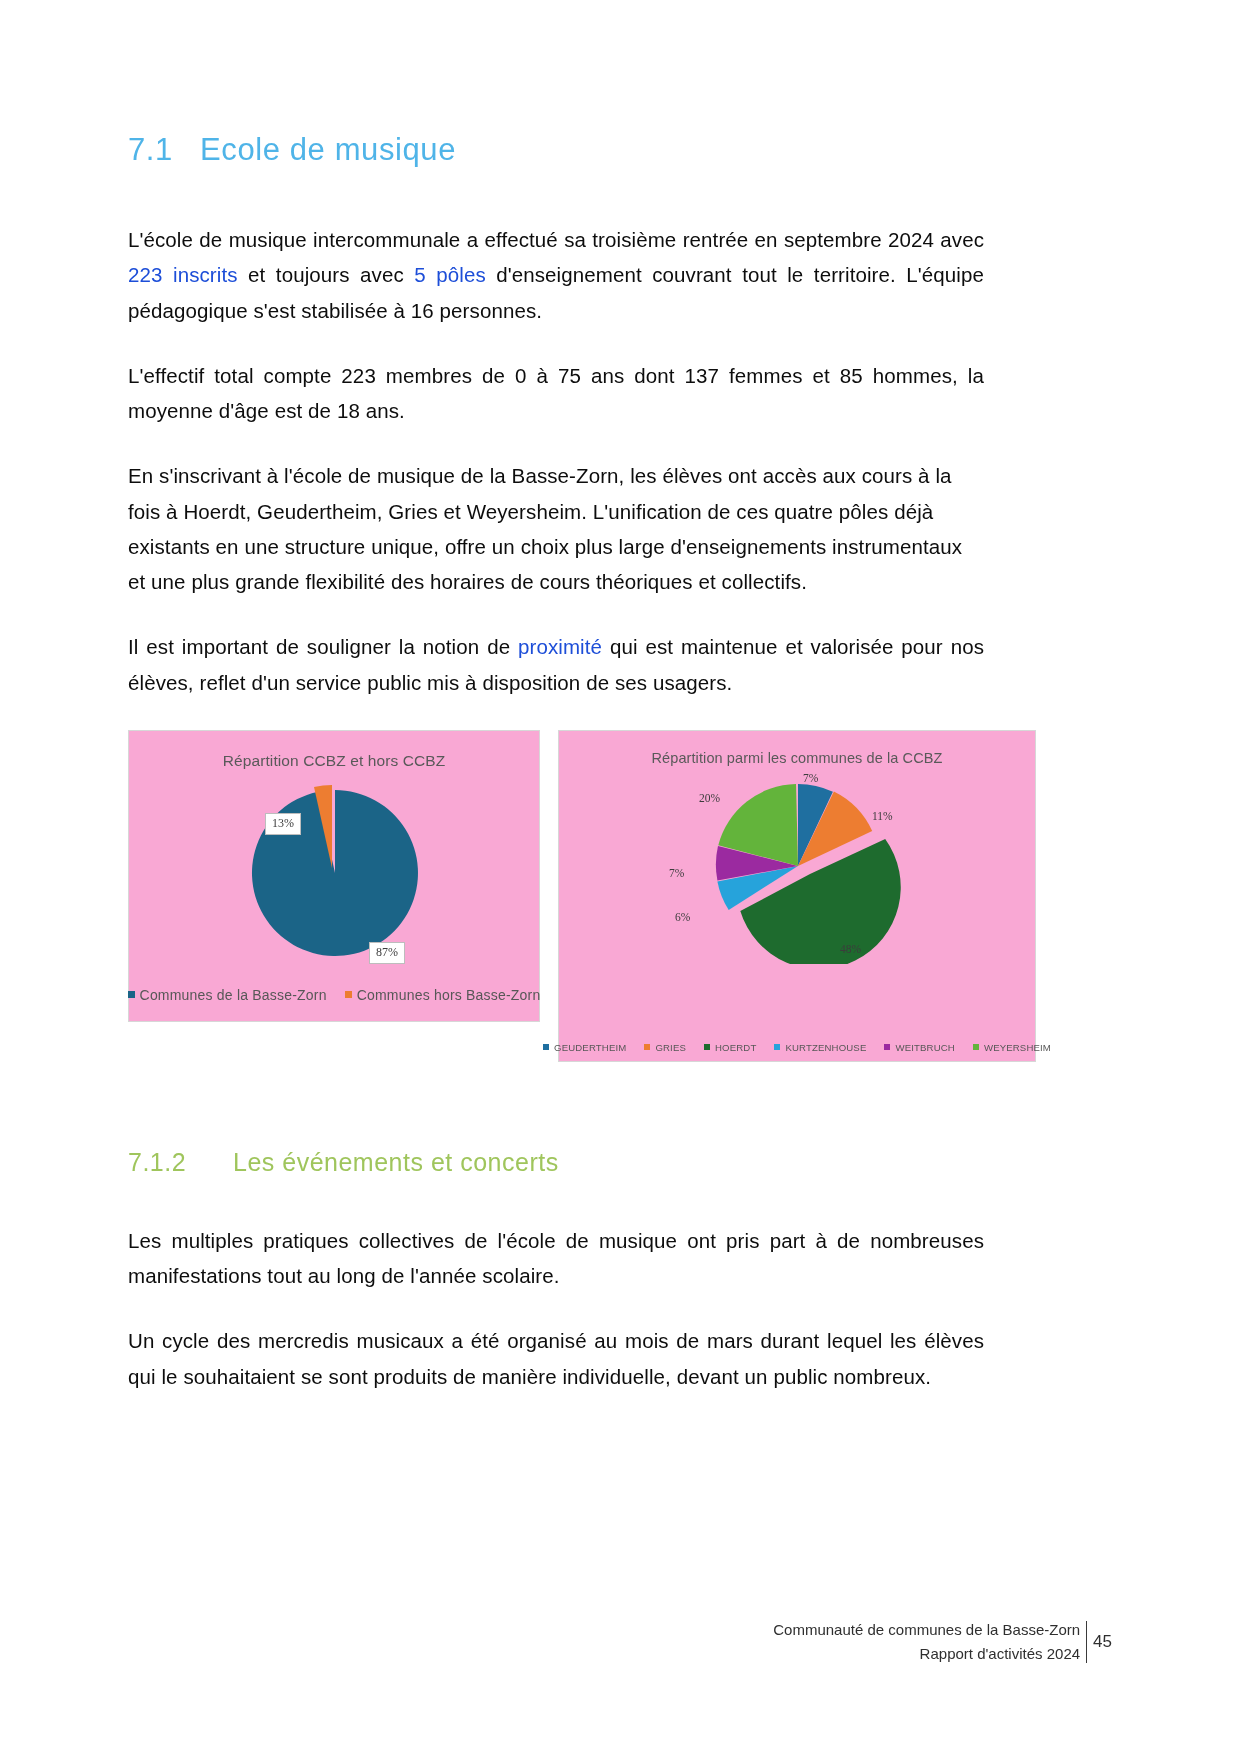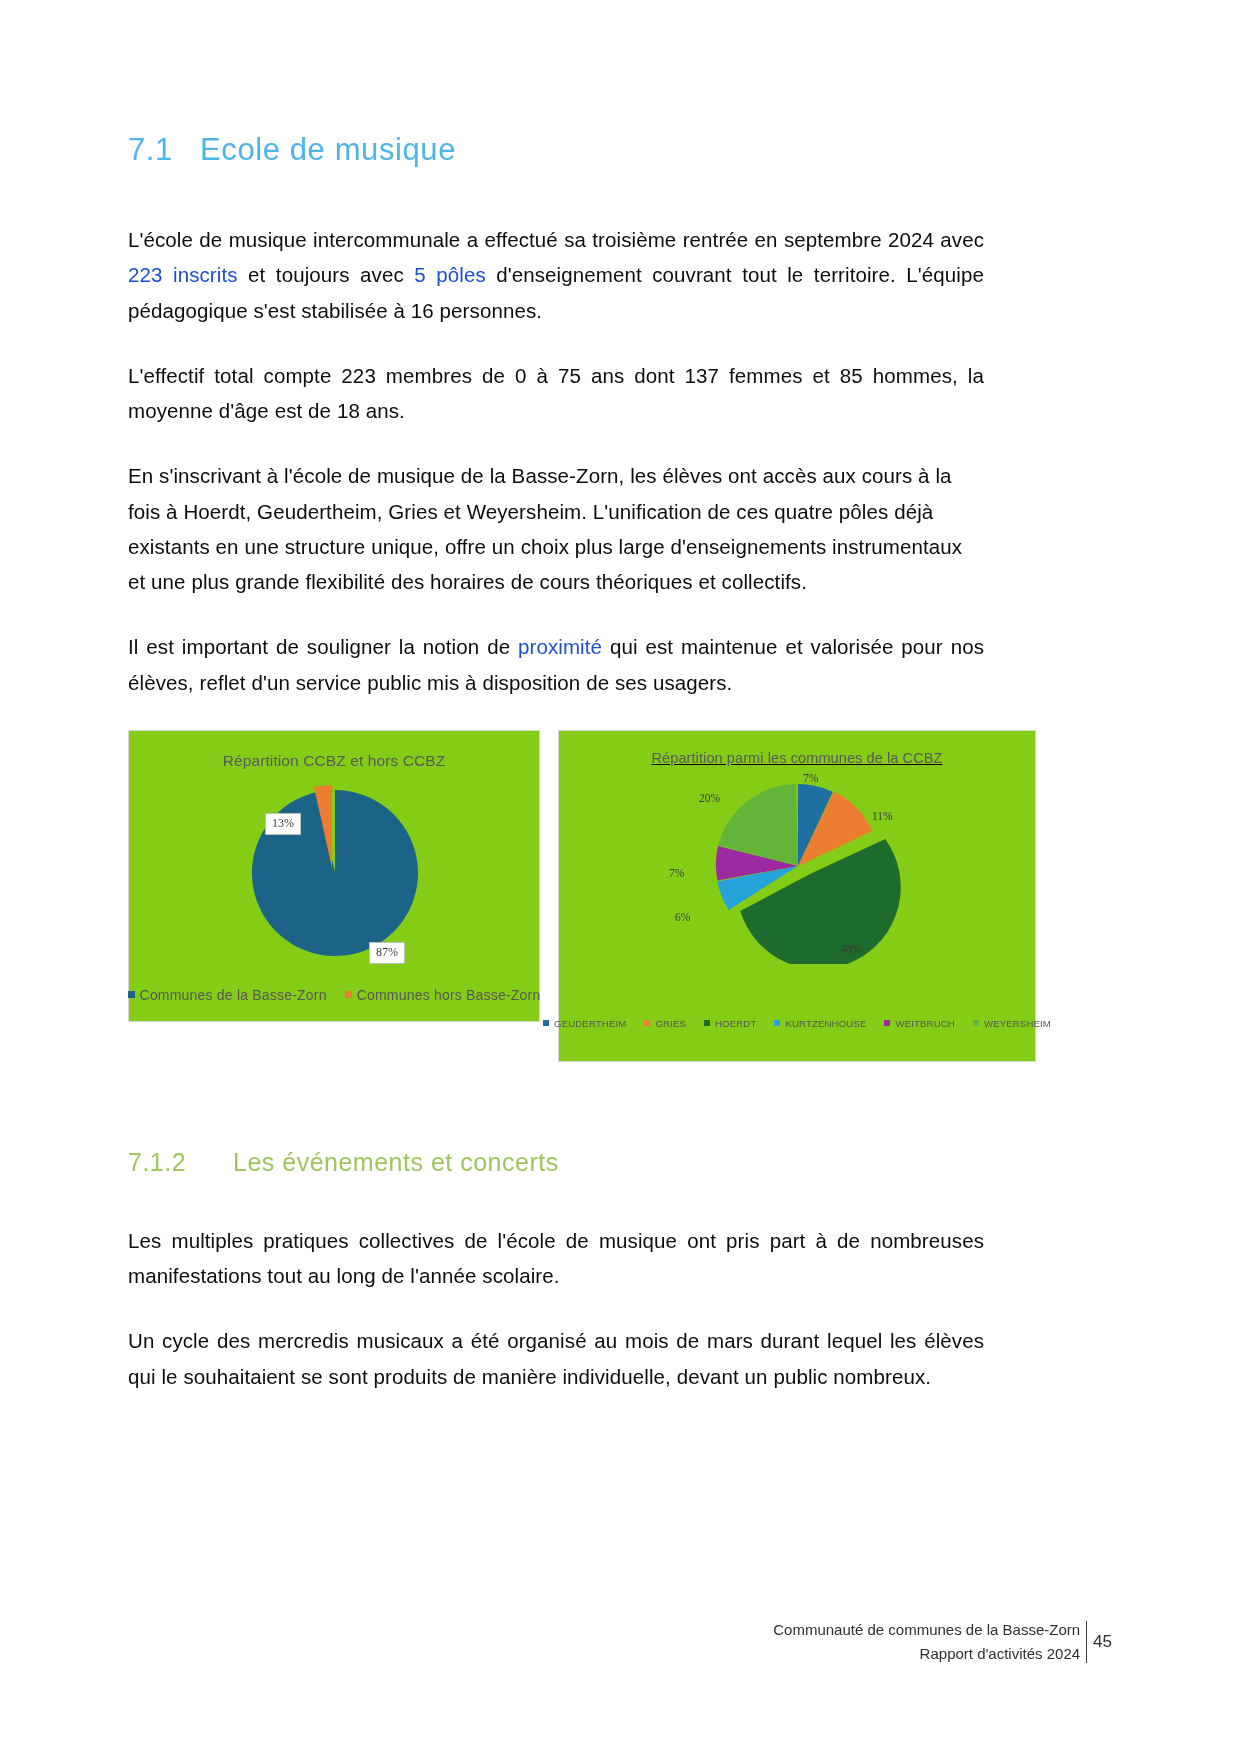--- a/index.html
+++ b/index.html
@@ -74,26 +74,26 @@
   .hl { color: #1d4ed8; }
 
   
   .charts {
     display: flex;
     gap: 18px;
     margin-top: 28px;
   }
   .chart-box {
     border: 1px solid #d7d7d7;
-    background: #84cc16;
+    background: #f9a8d4;
     box-sizing: border-box;
     position: relative;
   }
   .chart-box.left  { width: 412px; height: 292px; }
-  .chart-box.right { width: 478px; height: 332px; text-decoration: underline; }
+  .chart-box.right { width: 478px; height: 332px; }
 
   .chart-title {
     text-align: center;
     color: #595959;
     font-size: 15.5px;
     font-weight: 400;
     padding-top: 21px;
     letter-spacing: 0.1px;
   }
   .chart-title.small { font-size: 14.5px; padding-top: 19px; }
@@ -121,21 +121,21 @@
   .legend {
     position: absolute;
     left: 0; right: 0;
     display: flex;
     justify-content: center;
     align-items: center;
     gap: 18px;
     flex-wrap: nowrap;
   }
   .legend.left  { bottom: 18px; }
-  .legend.right { bottom: 32px; }
+  .legend.right { bottom: 8px; }
   .leg-item {
     display: flex;
     align-items: center;
     gap: 5px;
     white-space: nowrap;
   }
   .leg-swatch {
     width: 7px; height: 7px;
     flex: none;
     display: inline-block;

